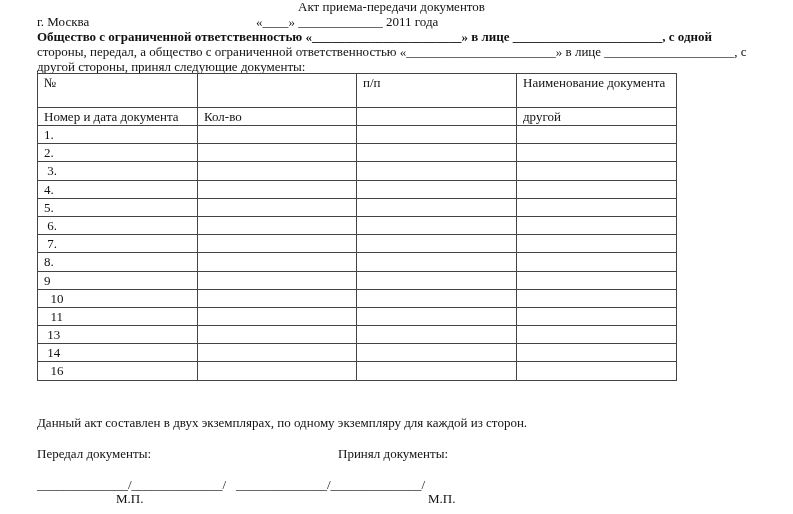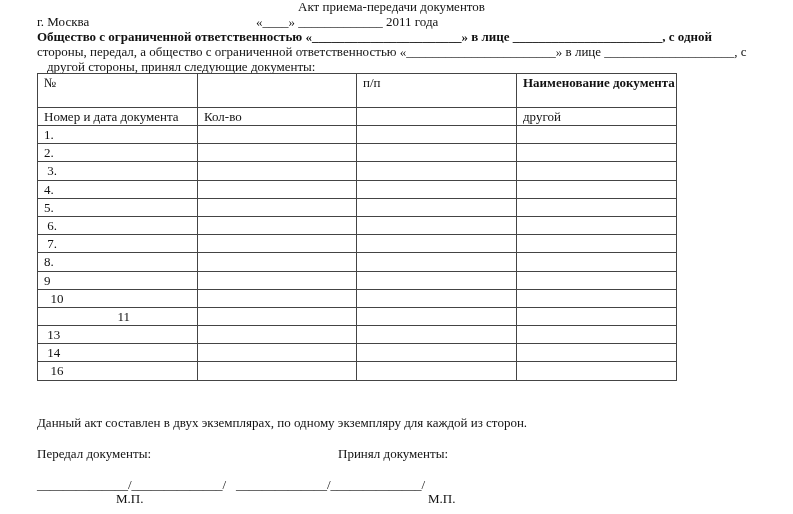--- a/index.html
+++ b/index.html
@@ -14,35 +14,35 @@
   tr.r td { height:17.2px; line-height:17px; }
 </style>
 </head>
 <body>
 
 <div class="abs" style="left:298px;top:-1px;">Акт приема-передачи документов</div>
 <div class="abs" style="left:37px;top:14px;">г. Москва</div>
 <div class="abs" style="left:256px;top:14px;">«____» _____________ 2011 года</div>
 <div class="abs" style="left:37px;top:29px;font-weight:bold;">Общество с ограниченной ответственностью «_______________________» в лице _______________________, с одной</div>
 <div class="abs" style="left:37px;top:44px;text-align:center;">стороны, передал, а общество с ограниченной ответственностью «_______________________» в лице ____________________, с</div>
-<div class="abs" style="left:37px;top:59px;margin-left:10px;">другой стороны, принял следующие документы:</div>
+<div class="abs" style="left:37px;top:59px;">другой стороны, принял следующие документы:</div>
 
 <table>
   <colgroup>
       <col class="c1">
       <col class="c2">
       <col class="c3">
       <col class="c4">
     </colgroup>
   <tbody>
       <tr class="h1">
     <td>№</td>
     <td></td>
     <td>п/п</td>
-    <td style="white-space:normal;font-weight:bold;">Наименование документа</td>
+    <td style="white-space:normal;">Наименование документа</td>
   </tr>
   <tr class="h2">
     <td>Номер и дата документа</td>
     <td>Кол-во</td>
     <td></td>
     <td>другой</td>
   </tr>
   </tbody>
     <tbody id="rows">
       <tr class="r">
@@ -99,21 +99,21 @@
         <td style="white-space: pre;"></td>
         <td style="white-space: pre;"></td>
       </tr>
       <tr class="r">
         <td style="white-space: pre;">  10</td>
         <td style="white-space: pre;"></td>
         <td style="white-space: pre;"></td>
         <td style="white-space: pre;"></td>
       </tr>
       <tr class="r">
-        <td style="white-space: pre; text-align: center;">  11</td>
+        <td style="white-space: pre;">  11</td>
         <td style="white-space: pre;"></td>
         <td style="white-space: pre;"></td>
         <td style="white-space: pre;"></td>
       </tr>
       <tr class="r">
         <td style="white-space: pre;"> 13</td>
         <td style="white-space: pre;"></td>
         <td style="white-space: pre;"></td>
         <td style="white-space: pre;"></td>
       </tr>

